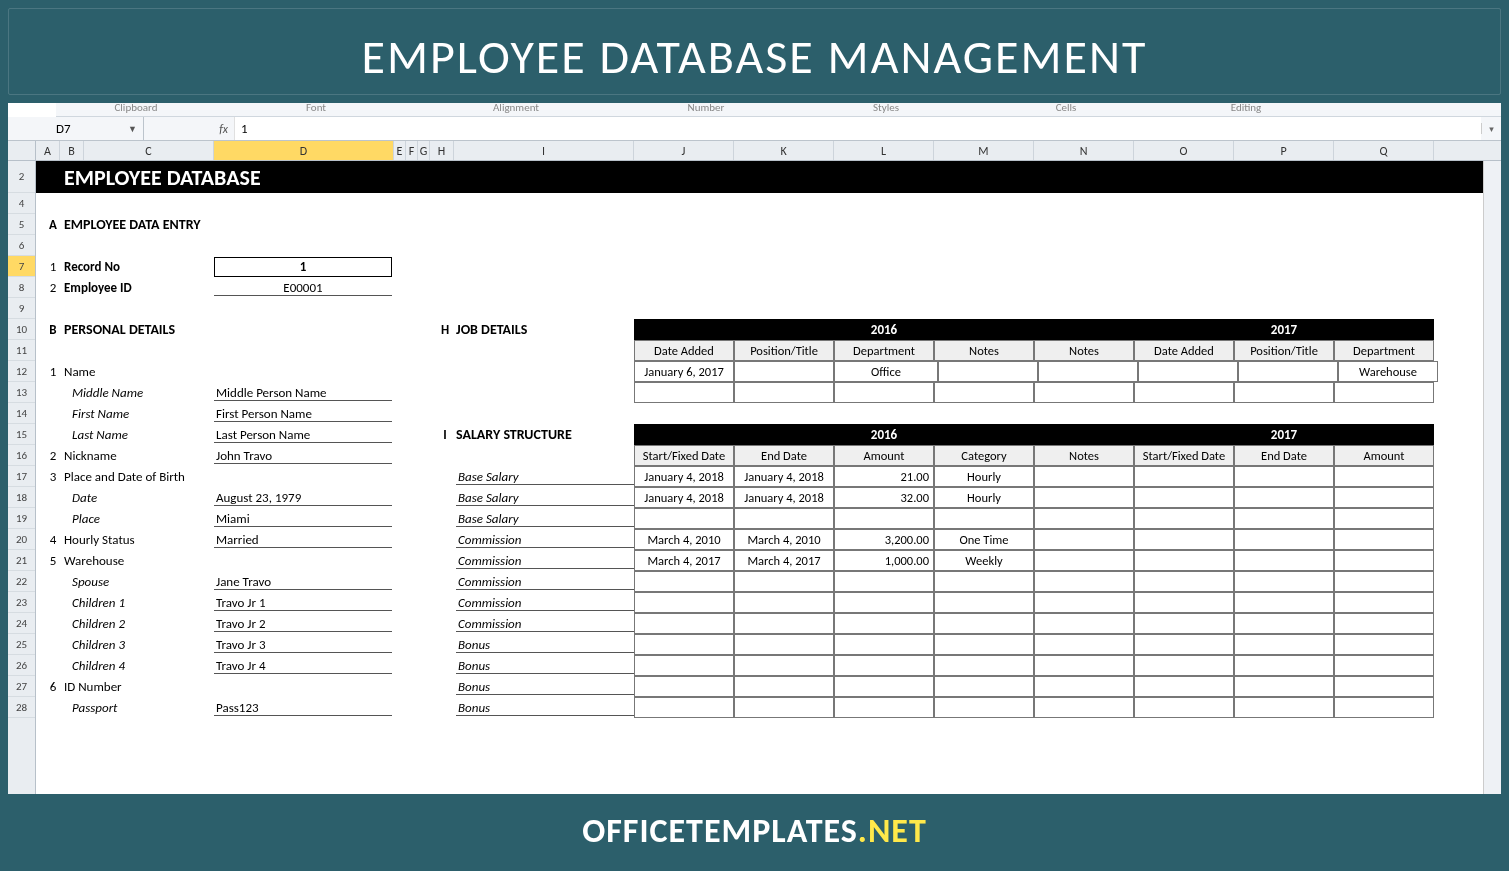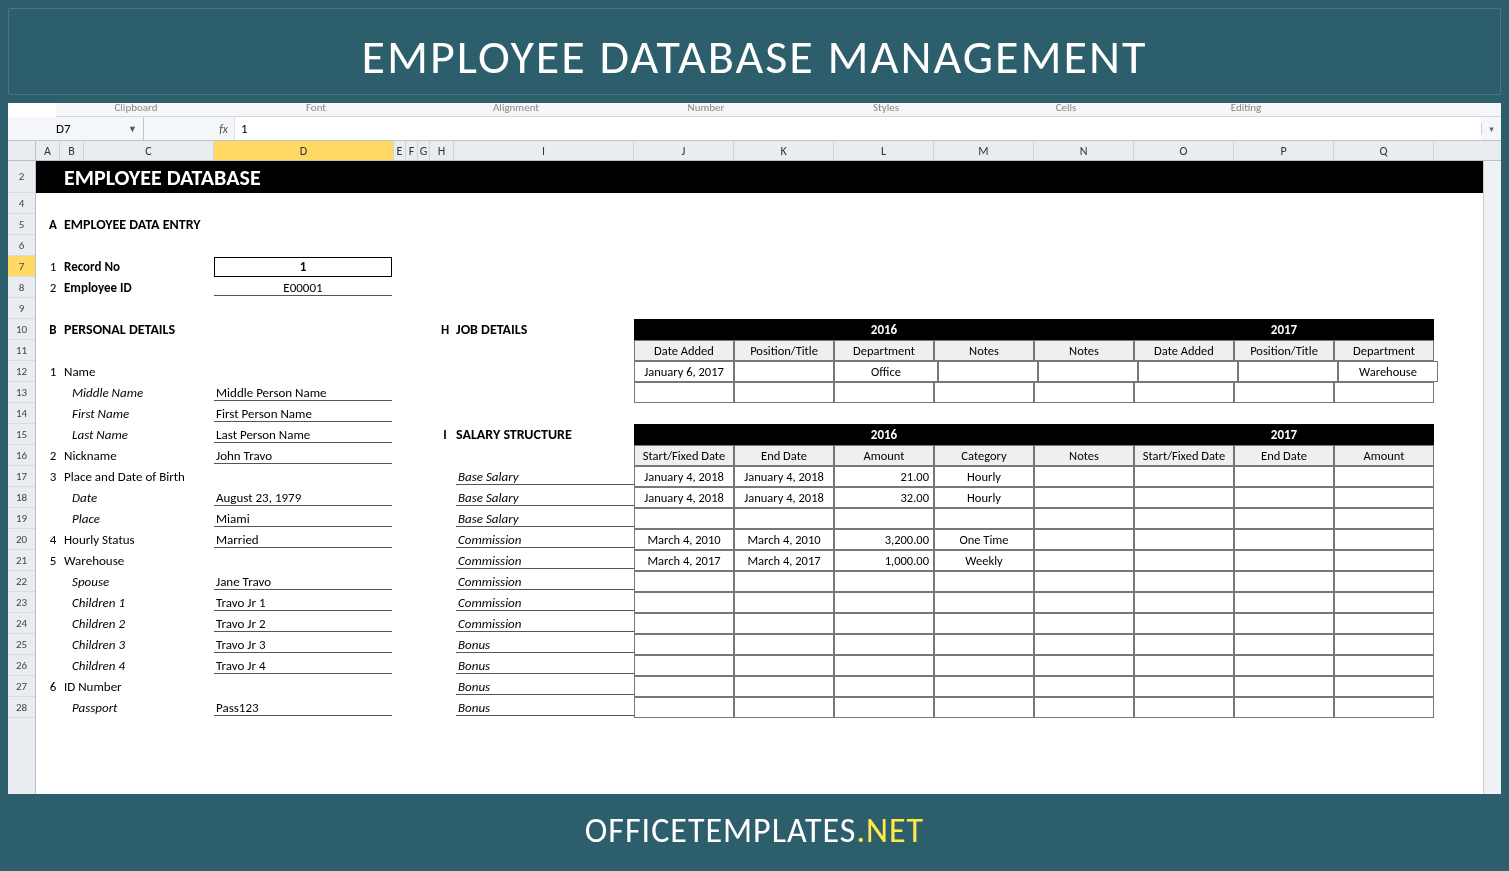--- a/index.html
+++ b/index.html
@@ -169,21 +169,21 @@
   .salary-lbl { font-style:italic; width:178px; border-bottom:1px solid #555; padding-left:2px }
   .spacer { height:21px }
   .right-tiny-scroll{
     position:absolute; right:0; top:0; bottom:0; width:18px;
     background:#eef1f5; border-left:1px solid #ccc;
   }
   .bottom-banner {
     color:#fff;
     text-align:center;
     font-size:34px;
-    font-weight:400;
+    font-weight:700;
     letter-spacing:1px;
     padding:16px 0 20px;
   }
   .bottom-banner .net{ color:#ffe84a; }
 </style>
 </head>
 <body>
 
 <div class="top-banner">EMPLOYEE DATABASE MANAGEMENT</div>
 

